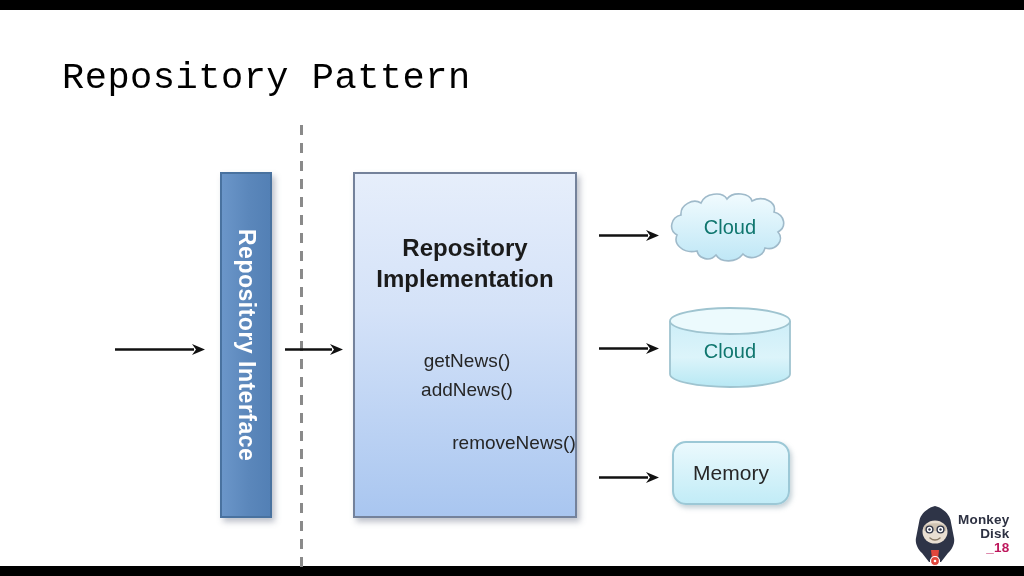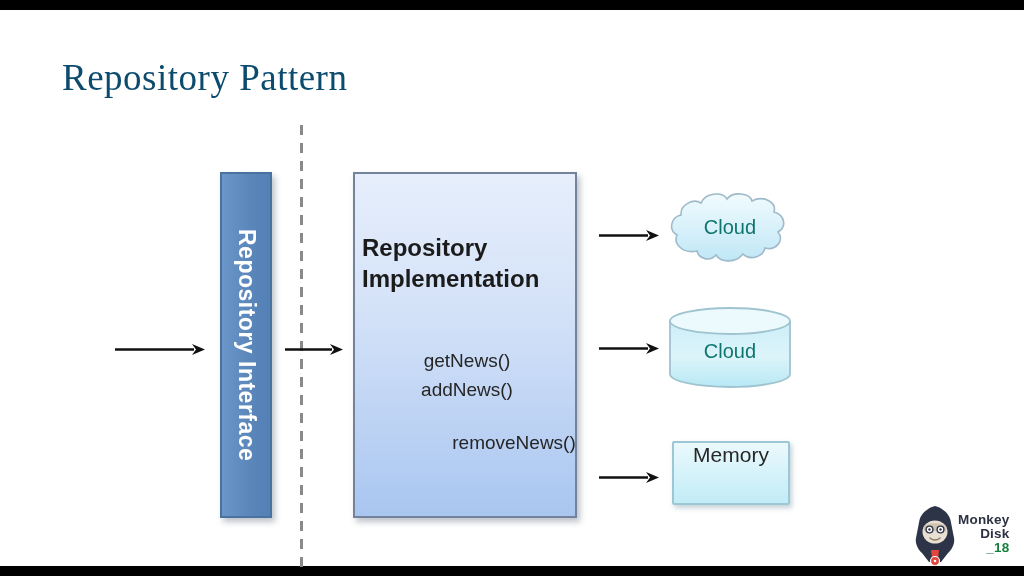--- a/index.html
+++ b/index.html
@@ -7,22 +7,22 @@
     position:relative; width:1024px; height:576px; margin:0 auto;
     background:#ffffff; overflow:hidden;
     font-family:"Liberation Sans", sans-serif;
   }
   .letterbox { position:absolute; left:0; width:1024px; height:10px; background:#000; }
   .letterbox.top { top:0; }
   .letterbox.bottom { top:566px; }
 
   .slide-title {
     position:absolute; left:62px; top:56px;
-    font-size:37px; line-height:44px; color:#0c4a6e;
-    font-family:Liberation Serif, serif; font-weight:400;
+    font-size:37px; line-height:44px; color:#000000;
+    font-family:Liberation Mono, monospace; font-weight:400;
     letter-spacing:0.5px; white-space:nowrap;
   }
 
   
   .divider {
     position:absolute; left:300px; top:125px; width:3px; height:447px;
     background:repeating-linear-gradient(to bottom, #8a8a8a 0 10px, transparent 10px 18px);
   }
 
   
@@ -40,21 +40,21 @@
 
   
   .impl-box {
     position:absolute; left:353px; top:172px; width:224px; height:346px;
     background:linear-gradient(to bottom, #e6eefb 0%, #d4e2f8 40%, #a9c6f0 100%);
     border:2px solid #74829b; box-sizing:border-box;
     box-shadow:3px 4px 6px rgba(110,120,140,0.45);
   }
   .impl-title {
     position:absolute; left:7px; top:58px; width:206px;
-    text-align:left; font-size:24px; line-height:31px; font-weight:700;
+    text-align:center; font-size:24px; line-height:31px; font-weight:700;
     color:#1b1b1b;
   }
   .impl-method {
     position:absolute; left:0; width:224px; text-align:center;
     font-size:19px; color:#262626;
   }
   .impl-method.m0 { top:176px; }
   .impl-method.m1 { top:205px; }
   .impl-method.m2 { top:258px;margin-left:47px; }
 
@@ -65,37 +65,37 @@
   .backend-label {
     position:absolute; width:100%; text-align:center;
     color:#0f766e; pointer-events:none;
   }
   .cloud-wrap { position:absolute; left:666px; top:188px; width:128px; height:80px; }
   .cloud-wrap .backend-label { top:28px; font-size:20px; }
   .disk-wrap { position:absolute; left:668px; top:306px; width:124px; height:84px; }
   .disk-wrap .backend-label { top:34px; font-size:20px; }
   .memory-box {
     position:absolute; left:672px; top:441px; width:118px; height:64px;
-    border-radius:2px;
+    border-radius:14px;
     background:linear-gradient(to bottom, #ebf9fd 0%, #d8f3fa 45%, #c2ecf7 100%);
     border:2px solid #9cc8d6; box-sizing:border-box;
     box-shadow:2px 3px 5px rgba(110,140,155,0.4);
-    display:flex; justify-content:center;
+    display:flex; align-items:center; justify-content:center;
   }
   .memory-box .mem-label { font-size:21px; color:#272727; }
 
   
   .logo { position:absolute; left:914px; top:505px; width:100px; height:62px;text-align:right; }
   .logo-icon { position:absolute; left:0; top:0; }
   .logo-text {
     position:absolute; left:44px; top:8px;
     font-size:13.5px; line-height:14px; font-weight:700;
     color:#2d3142; letter-spacing:0.2px;
   }
-  .logo-text .red { color:#15803d; }
+  .logo-text .red { color:#be185d; }
 </style>
 </head>
 <body>
 
 <div class="stage">
 
   <div class="letterbox top"></div>
   <div class="letterbox bottom"></div>
 
   <div class="slide-title">Repository Pattern</div>

